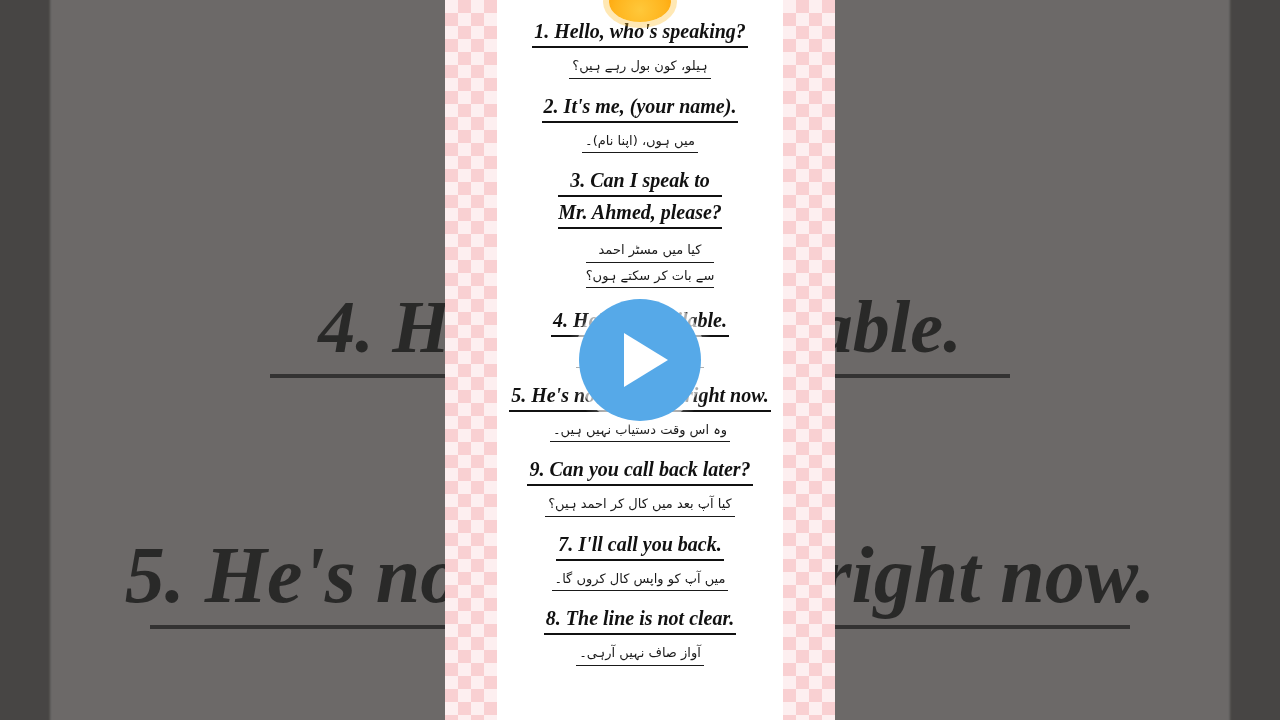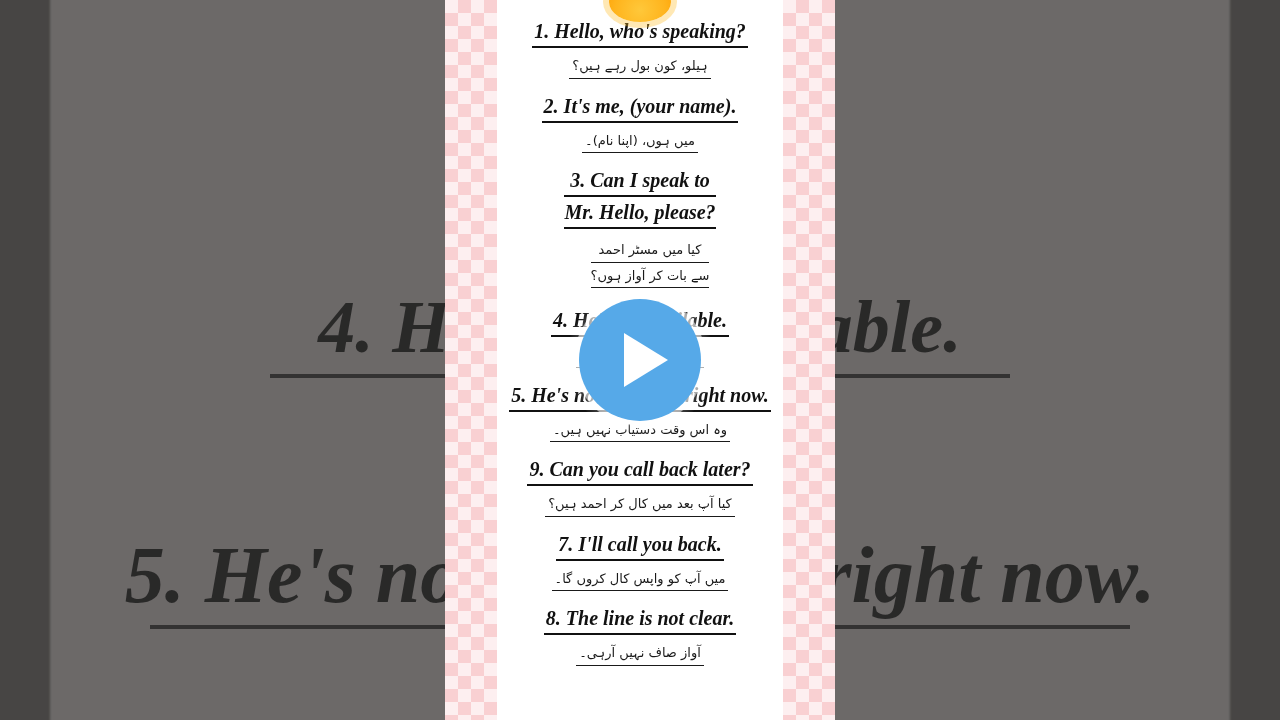--- a/index.html
+++ b/index.html
@@ -243,25 +243,25 @@
         </div>
 
         <div class="item">
           <div class="en">2. It's me, (your name).</div>
           <div class="ur">میں ہوں، (اپنا نام)۔</div>
         </div>
 
         <div class="item">
           <div class="en two-line">
             <span>3. Can I speak to</span>
-            <span>Mr. Hello, please?</span>
+            <span>Mr. Ahmed, please?</span>
           </div>
           <div class="ur two-line">
             <span>کیا میں مسٹر احمد</span>
-            <span>سے بات کر آواز ہوں؟</span>
+            <span>سے بات کر سکتے ہوں؟</span>
           </div>
         </div>
 
         <div class="item">
           <div class="en">4. He's not available.</div>
           <div class="ur">وہ دستیاب نہیں ہیں۔</div>
         </div>
 
         <div class="item">
           <div class="en">5. He's not available right now.</div>

